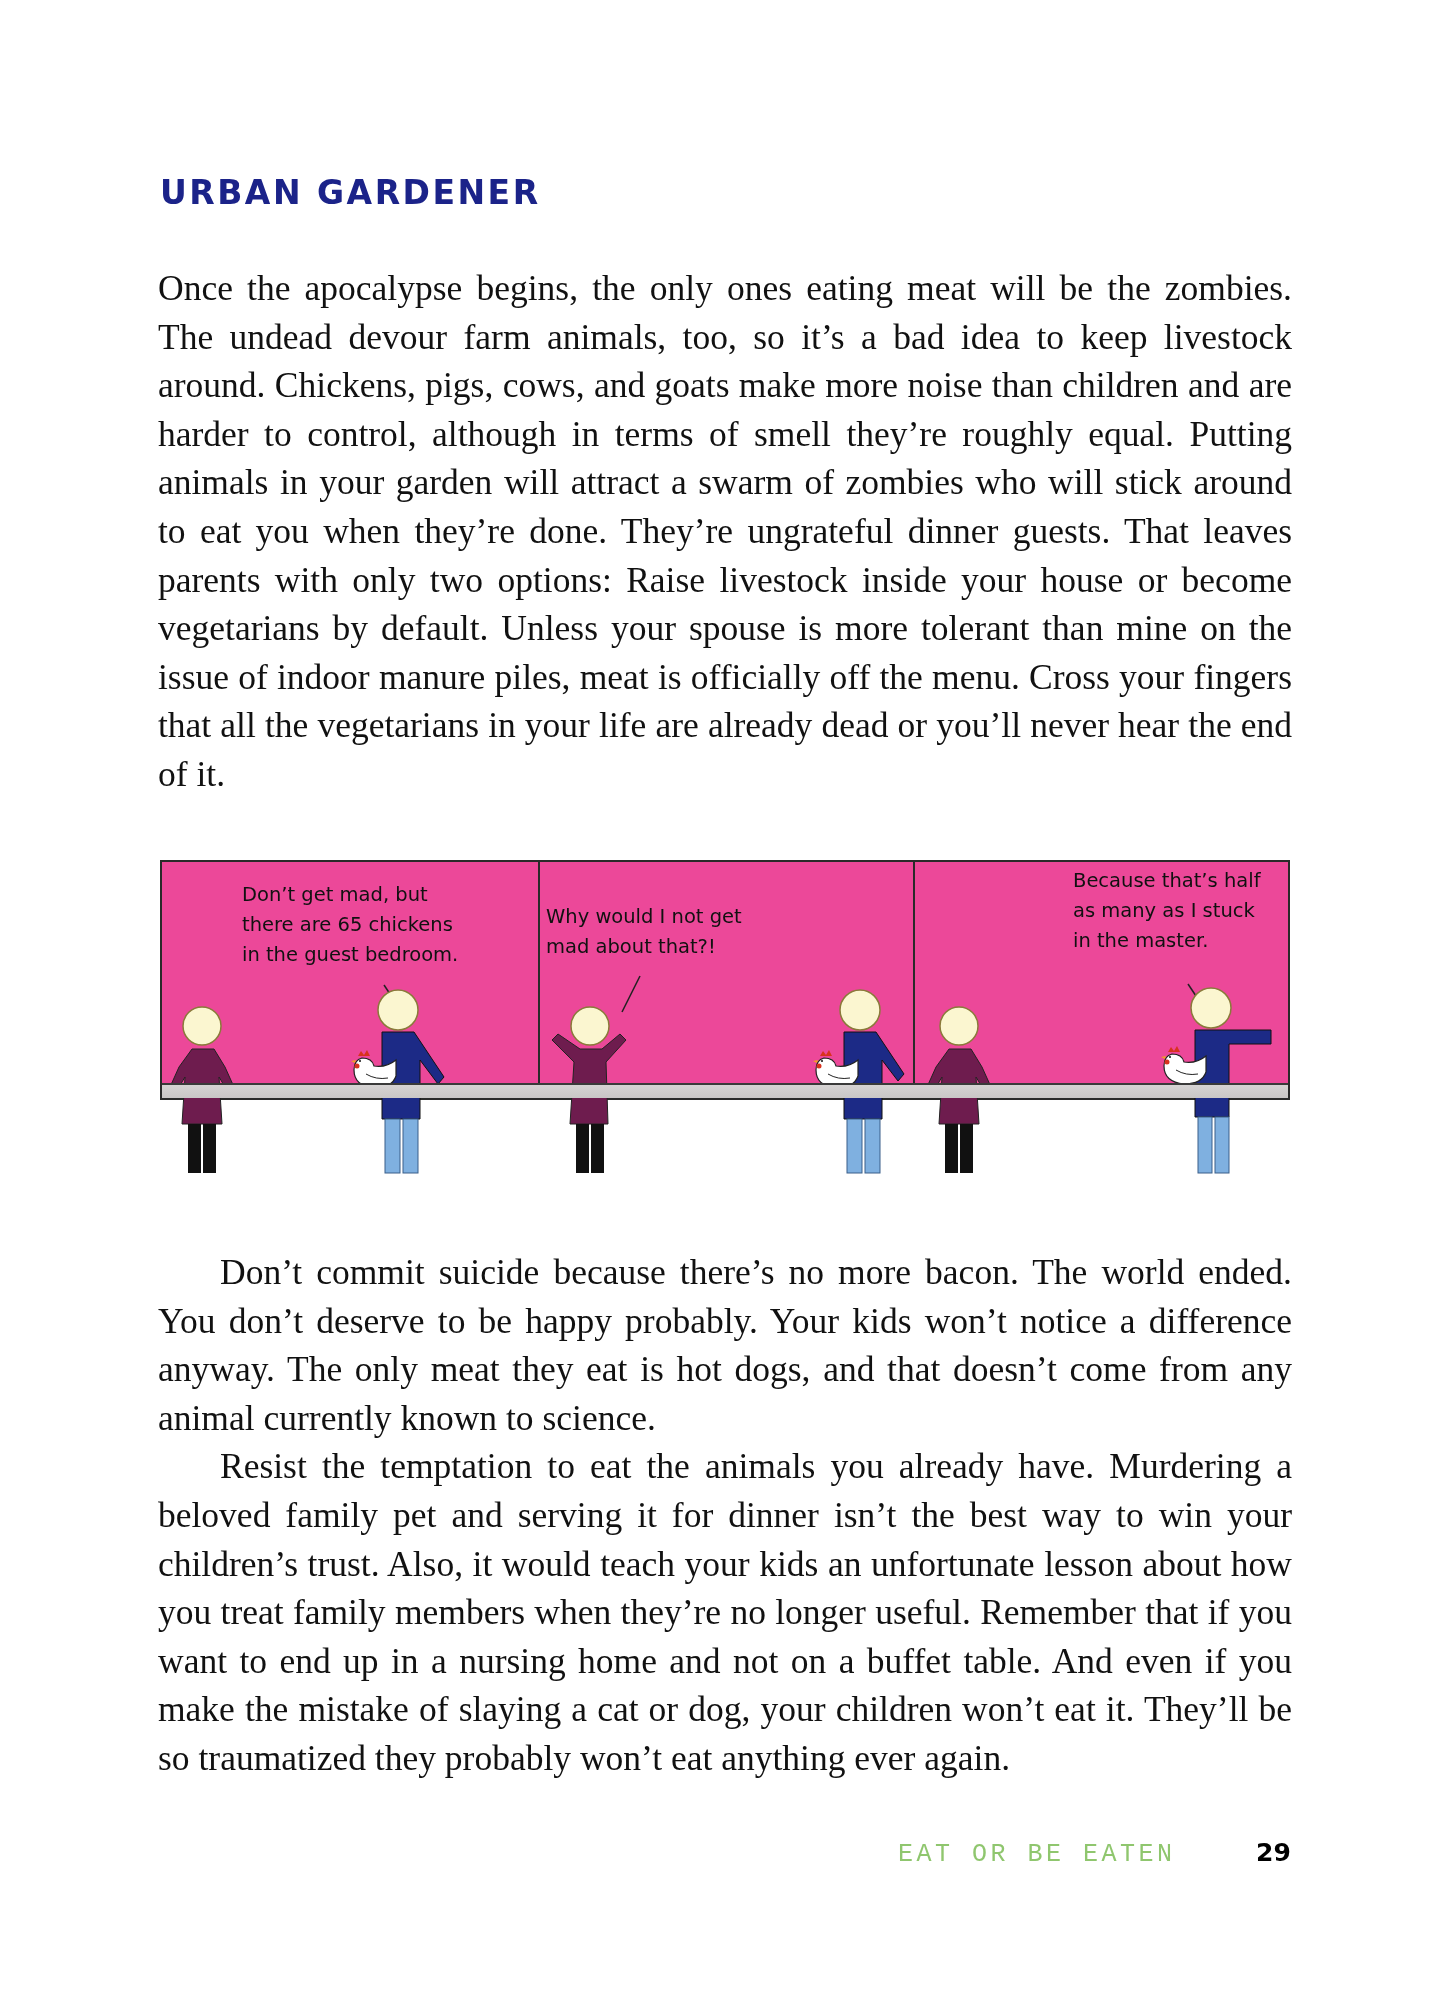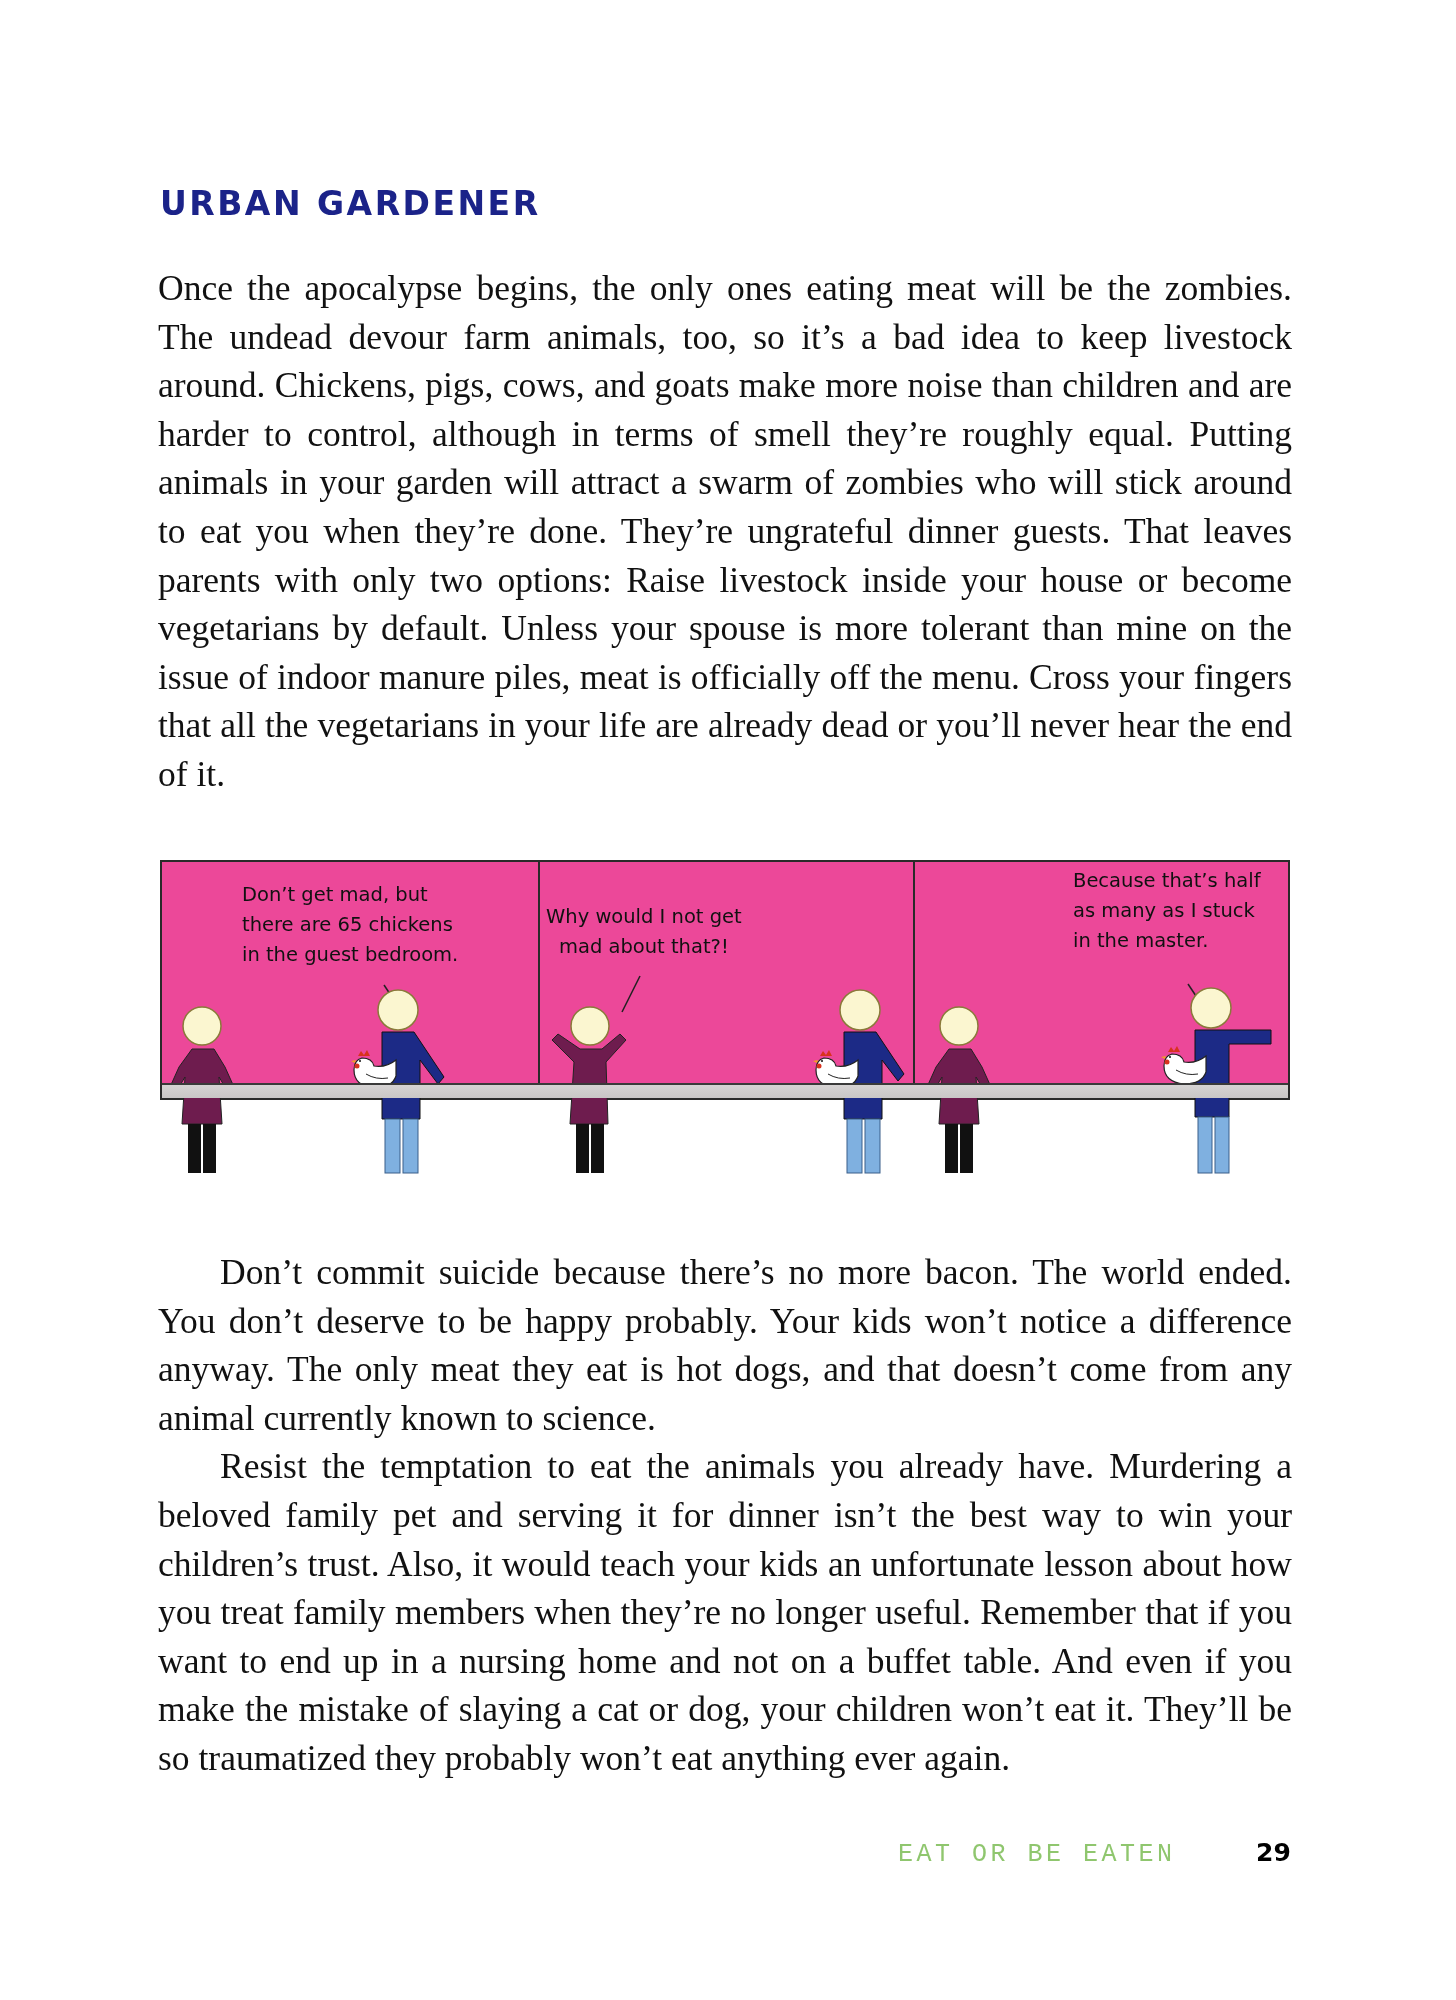--- a/index.html
+++ b/index.html
@@ -1,18 +1,18 @@
 <!DOCTYPE html>
 <html><head>
 <meta charset="utf-8">
 <style>
   html, body { margin: 0; padding: 0; background: #ffffff; }
   body { width: 1456px; height: 2000px; position: relative; overflow: hidden; }
   .heading {
-    position: absolute; left: 160px; top: 184px;
+    position: absolute; left: 160px; top: 173px;
     font-family: "DejaVu Sans", sans-serif; font-weight: bold;
     font-size: 33px; letter-spacing: 2.5px; color: #1b2389;
     margin: 0;
   }
   .body-text {
     position: absolute; left: 158px; width: 1134px;
     font-family: "Liberation Serif", serif; font-size: 35.5px;
     line-height: 48.6px; color: #111111; text-align: justify;
     margin: 0;
   }
@@ -84,21 +84,21 @@
         <path d="M18 26 Q28 32 40 30" fill="none" stroke="#222" stroke-width="1"></path>
         <path d="M10 8 L13 3 L16 7 L19 2 L22 8 Z" class="comb" fill="#d8321e"></path>
         <circle cx="9" cy="18" r="2.5" class="comb" fill="#d8321e"></circle>
         <path d="M3 13 L8 12 L7 15 Z" fill="#f0a020"></path>
         <circle cx="12" cy="13" r="1" fill="#111"></circle>
       </g>
     </svg>
   </div>
 
   <div class="panel p-2">
-    <div class="bubble" style="left:8px; top:40px;text-align:center;">Why would I not get
+    <div class="bubble" style="left:8px; top:40px;">Why would I not get
 mad about that?!</div>
     <svg width="375" height="326">
       <line x1="102" y1="114" x2="84" y2="150" stroke="#222" stroke-width="1.5"></line>
       <g>
         <circle cx="52" cy="164" r="19" class="head" stroke="#8a7a3a" stroke-width="1.5" fill="#fbf6d0"></circle>
         <path class="dress" d="M42 187 L64 187 L82 172 L88 178 L68 200 L70 262 L32 262 L36 200 L14 178 L20 172 Z" stroke="#222" stroke-width="1" fill="#6e1c4e"></path>
         <rect class="wlegs" x="38" y="262" width="13" height="49" fill="#111111"></rect>
         <rect class="wlegs" x="53" y="262" width="13" height="49" fill="#111111"></rect>
       </g>
       <g>

